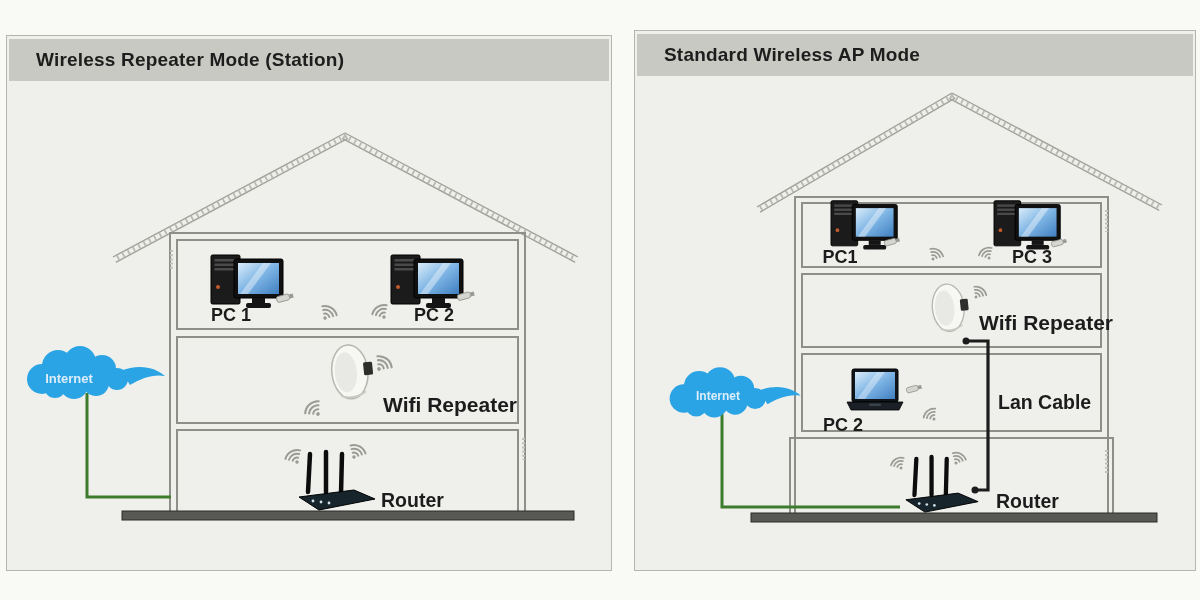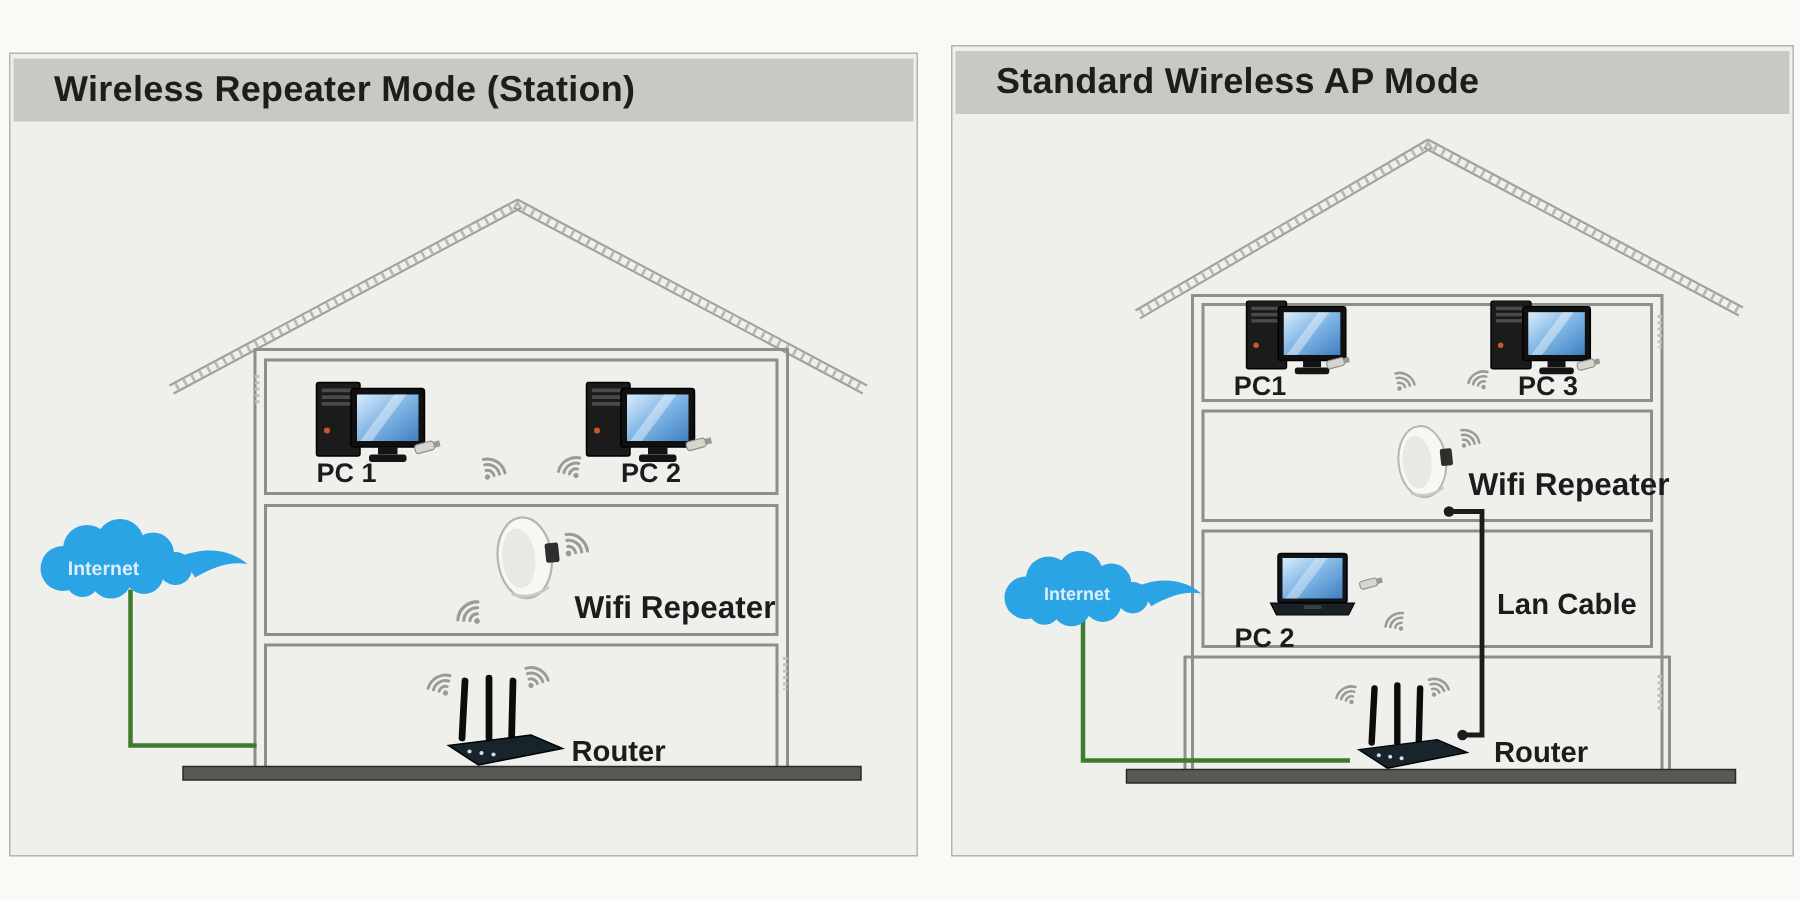--- a/index.html
+++ b/index.html
@@ -17,21 +17,21 @@
     box-sizing:border-box;
   }
   .panel-left  { left:6px;   top:35px; width:606px; height:536px; }
   .panel-right { left:634px; top:30px; width:562px; height:541px; }
   .title-bar {
     position:absolute; left:2px; right:2px; top:3px; height:42px;
     background:#c9c9c3;
   }
   .title-text {
     display:block; line-height:42px; padding-left:27px;
-    font-size:24px; font-weight:700; color:#1d1d1d; letter-spacing:0.2px;
+    font-size:19px; font-weight:700; color:#1d1d1d; letter-spacing:0.2px;
     white-space:nowrap;
   }
   svg.overlay { position:absolute; left:0; top:0; }
   .house-line { stroke:#8f8f89; stroke-width:2; fill:none; }
   .house-outer { stroke:#8f8f89; stroke-width:2; fill:none; }
   .roof-line { stroke:#a2a29c; stroke-width:1.4; fill:none; }
   .roof-hatch { stroke:#b9b9b3; stroke-width:4.5; stroke-dasharray:1.8 4.2; fill:none; }
   .wall-hatch { stroke:#c2c2bc; stroke-width:3; stroke-dasharray:2 2.2; fill:none; }
   .ground-bar { stroke:#2a2a28; stroke-width:1; }
   .cable { fill:none; stroke-width:3; }

